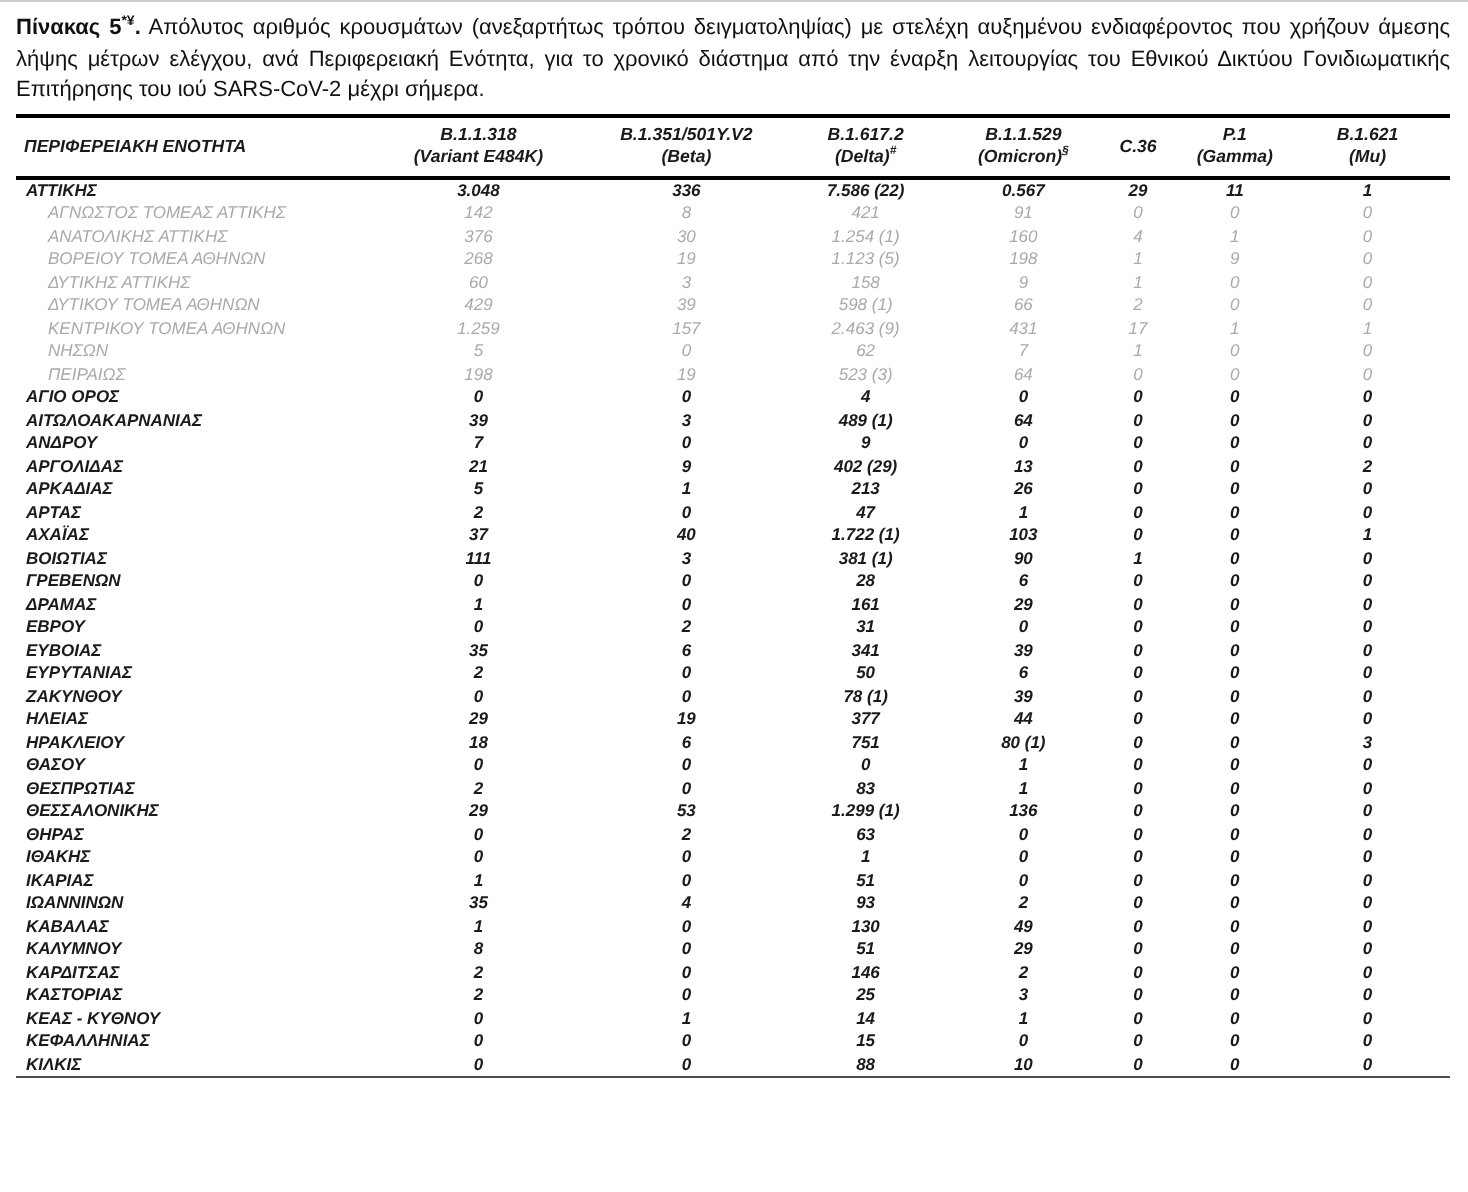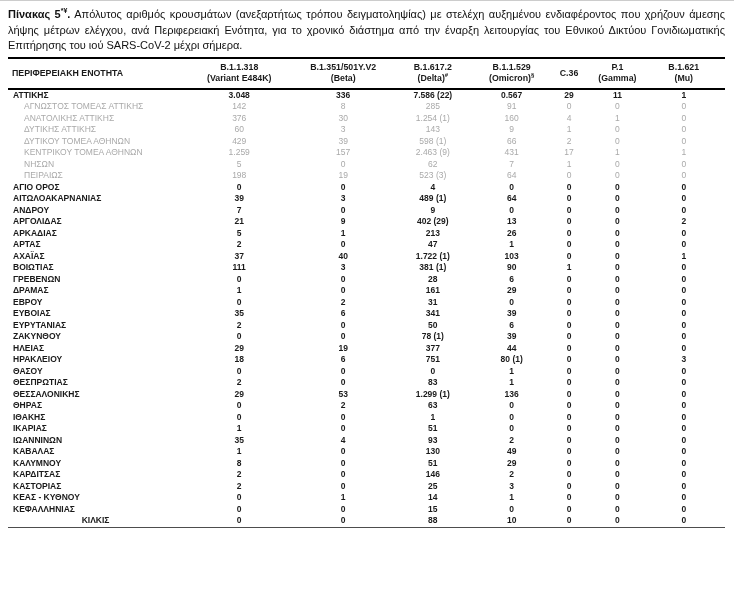--- a/index.html
+++ b/index.html
@@ -12,41 +12,41 @@
   }
   .page{padding:6px 9px 0 8px;}
   .caption{
     margin:0 0 3px 0;
     font-size:11px;line-height:1.42;color:#111111;
     text-align:justify;
   }
   .caption b{font-weight:bold;}
   .caption sup{font-size:7px;line-height:0;}
   table{
-    width:100%;border-collapse:collapse;table-layout:fixed;
+    width:100%;border-collapse:collapse;table-layout:fixed;font-style:italic;
   }
   thead th{
     font-weight:bold;font-size:8.8px;line-height:1.3;
     padding:3px 2px;vertical-align:middle;text-align:center;
     border-top:2px solid #000000;
     border-bottom:2.5px solid #000000;
     color:#1a1a1a;
   }
   thead th sup{font-size:6px;line-height:0;}
   th.region-col{text-align:left;padding-left:4px;}
   tbody td{
     font-size:8.5px;line-height:11.5px;height:11.5px;
     padding:0 2px;text-align:center;
     white-space:nowrap;overflow:hidden;
   }
   td.region-col{text-align:left;padding-left:5px;}
   tr.main td{font-weight:bold;color:#1a1a1a;}
   tr.sub td{font-weight:normal;color:#a9a9a9;}
   tr.sub td.region-col{padding-left:16px;}
-  tbody tr:last-child td{border-bottom:1.5px solid #4d4d4d;text-align:center;}
+  tbody tr:last-child td{border-bottom:1.5px solid #4d4d4d;}
 </style>
 </head>
 <body>
 
 <div class="page">
   <p class="caption"><b><span>Πίνακας 5</span><sup>*¥</sup><span>.</span></b><span> Απόλυτος αριθμός κρουσμάτων (ανεξαρτήτως τρόπου δειγματοληψίας) με στελέχη αυξημένου ενδιαφέροντος που χρήζουν άμεσης λήψης μέτρων ελέγχου, ανά Περιφερειακή Ενότητα, για το χρονικό διάστημα από την έναρξη λειτουργίας του Εθνικού Δικτύου Γονιδιωματικής Επιτήρησης του ιού SARS-CoV-2 μέχρι σήμερα.</span></p>
 
   <table>
     <colgroup>
       <col style="width:24%">
@@ -100,41 +100,51 @@
           <td>7.586 (22)</td>
           <td>0.567</td>
           <td>29</td>
           <td>11</td>
           <td>1</td>
         </tr>
         <tr class="sub">
           <td class="region-col">ΑΓΝΩΣΤΟΣ ΤΟΜΕΑΣ ΑΤΤΙΚΗΣ</td>
           <td>142</td>
           <td>8</td>
-          <td>285</td>
+          <td>421</td>
           <td>91</td>
           <td>0</td>
           <td>0</td>
           <td>0</td>
         </tr>
         <tr class="sub">
           <td class="region-col">ΑΝΑΤΟΛΙΚΗΣ ΑΤΤΙΚΗΣ</td>
           <td>376</td>
           <td>30</td>
           <td>1.254 (1)</td>
           <td>160</td>
           <td>4</td>
           <td>1</td>
           <td>0</td>
         </tr>
         <tr class="sub">
+          <td class="region-col">ΒΟΡΕΙΟΥ ΤΟΜΕΑ ΑΘΗΝΩΝ</td>
+          <td>268</td>
+          <td>19</td>
+          <td>1.123 (5)</td>
+          <td>198</td>
+          <td>1</td>
+          <td>9</td>
+          <td>0</td>
+        </tr>
+        <tr class="sub">
           <td class="region-col">ΔΥΤΙΚΗΣ ΑΤΤΙΚΗΣ</td>
           <td>60</td>
           <td>3</td>
-          <td>143</td>
+          <td>158</td>
           <td>9</td>
           <td>1</td>
           <td>0</td>
           <td>0</td>
         </tr>
         <tr class="sub">
           <td class="region-col">ΔΥΤΙΚΟΥ ΤΟΜΕΑ ΑΘΗΝΩΝ</td>
           <td>429</td>
           <td>39</td>
           <td>598 (1)</td>

